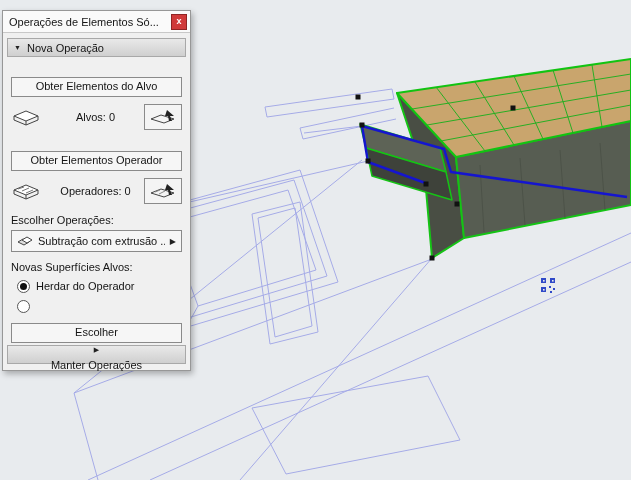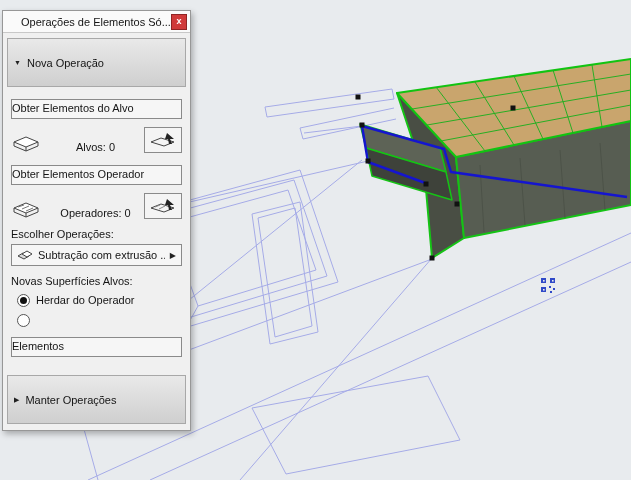--- a/index.html
+++ b/index.html
@@ -10,42 +10,42 @@
   }
   .viewport{position:absolute;left:0;top:0;}
   .palette{
     position:absolute;left:2px;top:10px;width:187px;
     background:#f0f0f0;border:1px solid #979797;
     box-shadow:2px 3px 6px rgba(0,0,0,.28);
     font-size:11px;color:#141414;padding-bottom:6px;z-index:10;
   }
   .palette-title{
     height:21px;background:#fafafa;border-bottom:1px solid #c8c8c8;
-    display:flex;align-items:center;padding:0 3px 0 18px;
+    display:flex;align-items:center;padding:0 3px 0 6px;
   }
   .title-text{white-space:nowrap;overflow:hidden;}
   .close-btn{
     width:14px;height:14px;margin-left:auto;flex:0 0 auto;
     background:#d03a3a;border:1px solid #8f2424;color:#fff;
     font-size:9px;font-weight:bold;line-height:13px;text-align:center;cursor:default;
   }
   .section-header{
-    height:17px;margin:5px 4px 0;padding:15px 6px;
+    height:17px;margin:5px 4px 0;padding:0 6px;
     background:linear-gradient(#e9e9e9,#cfcfcf);
     border:1px solid #a8a8a8;display:flex;align-items:center;gap:6px;
   }
-  .section-header.manter{margin-top:18px;}
+  .section-header.manter{margin-top:2px;flex-direction:column;}
   .tri{font-size:7px;color:#222;line-height:1;}
   .btn{
-    margin:12px 8px 0;height:18px;line-height:17px;
+    margin:20px 8px 0;height:18px;line-height:17px;
     background:#f6f6f6;border:1px solid #8a8a8a;
-    text-align:left;cursor:default;
+    text-align:center;cursor:default;
   }
   .btn.exec{margin-top:10px;}
-  .icon-row{display:flex;align-items:flex-end;margin:6px 8px 0;gap:4px;height:28px;}
+  .icon-row{display:flex;align-items:center;margin:6px 8px 0;gap:4px;height:28px;}
   .mini-icon{flex:0 0 auto;display:flex;align-items:center;}
   .count-label{flex:1;text-align:center;padding-left:6px;}
   .icon-btn{
     flex:0 0 auto;width:36px;height:24px;background:#f4f4f4;
     border:1px solid #8a8a8a;display:flex;align-items:center;justify-content:center;
   }
   .label{margin:9px 8px 0;}
   .dropdown{
     display:flex;align-items:center;gap:5px;margin:4px 8px 0;height:20px;
     border:1px solid #8a8a8a;background:#f6f6f6;padding:0 5px;
@@ -214,21 +214,21 @@
 
     <div class="radio-row">
       <span class="radio checked"></span>
       <span>Herdar do Operador</span>
     </div>
 
     <div class="radio-row">
       <span class="radio"></span>
     </div>
 
-    <div class="btn exec">Elementos</div>
+    <div class="btn exec">Escolher</div>
 
     <div class="section-header manter">
       <span class="tri">▶</span>
       <span>Manter Operações</span>
     </div>
 
   </div>
 </div>
 
 </body></html>

